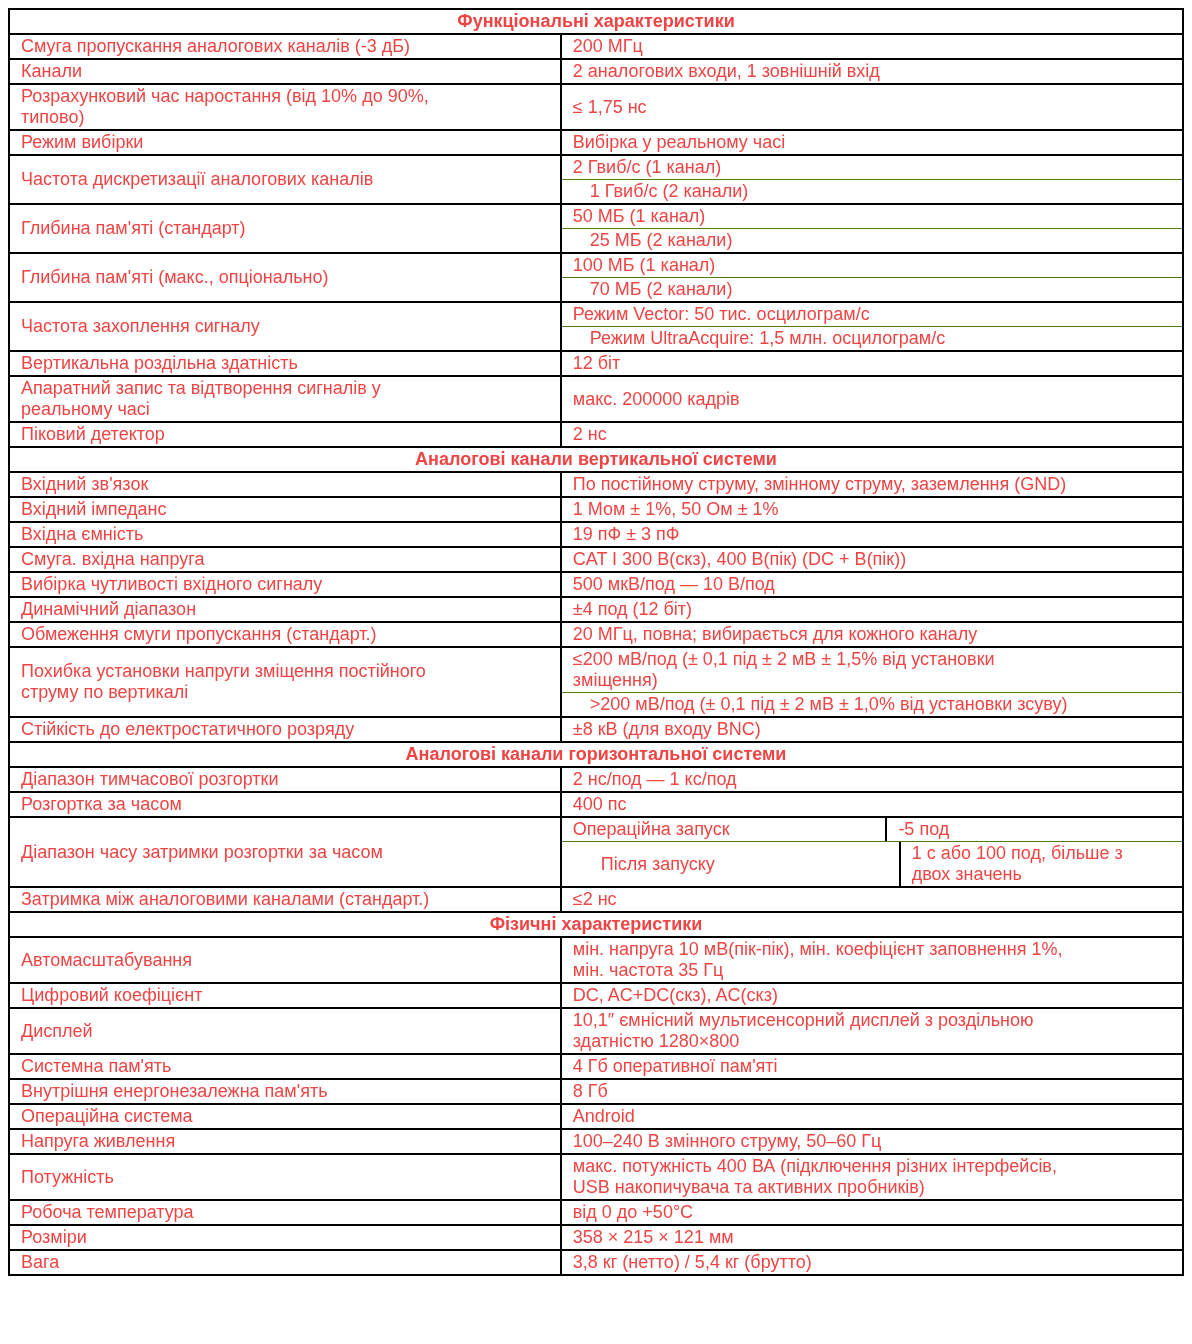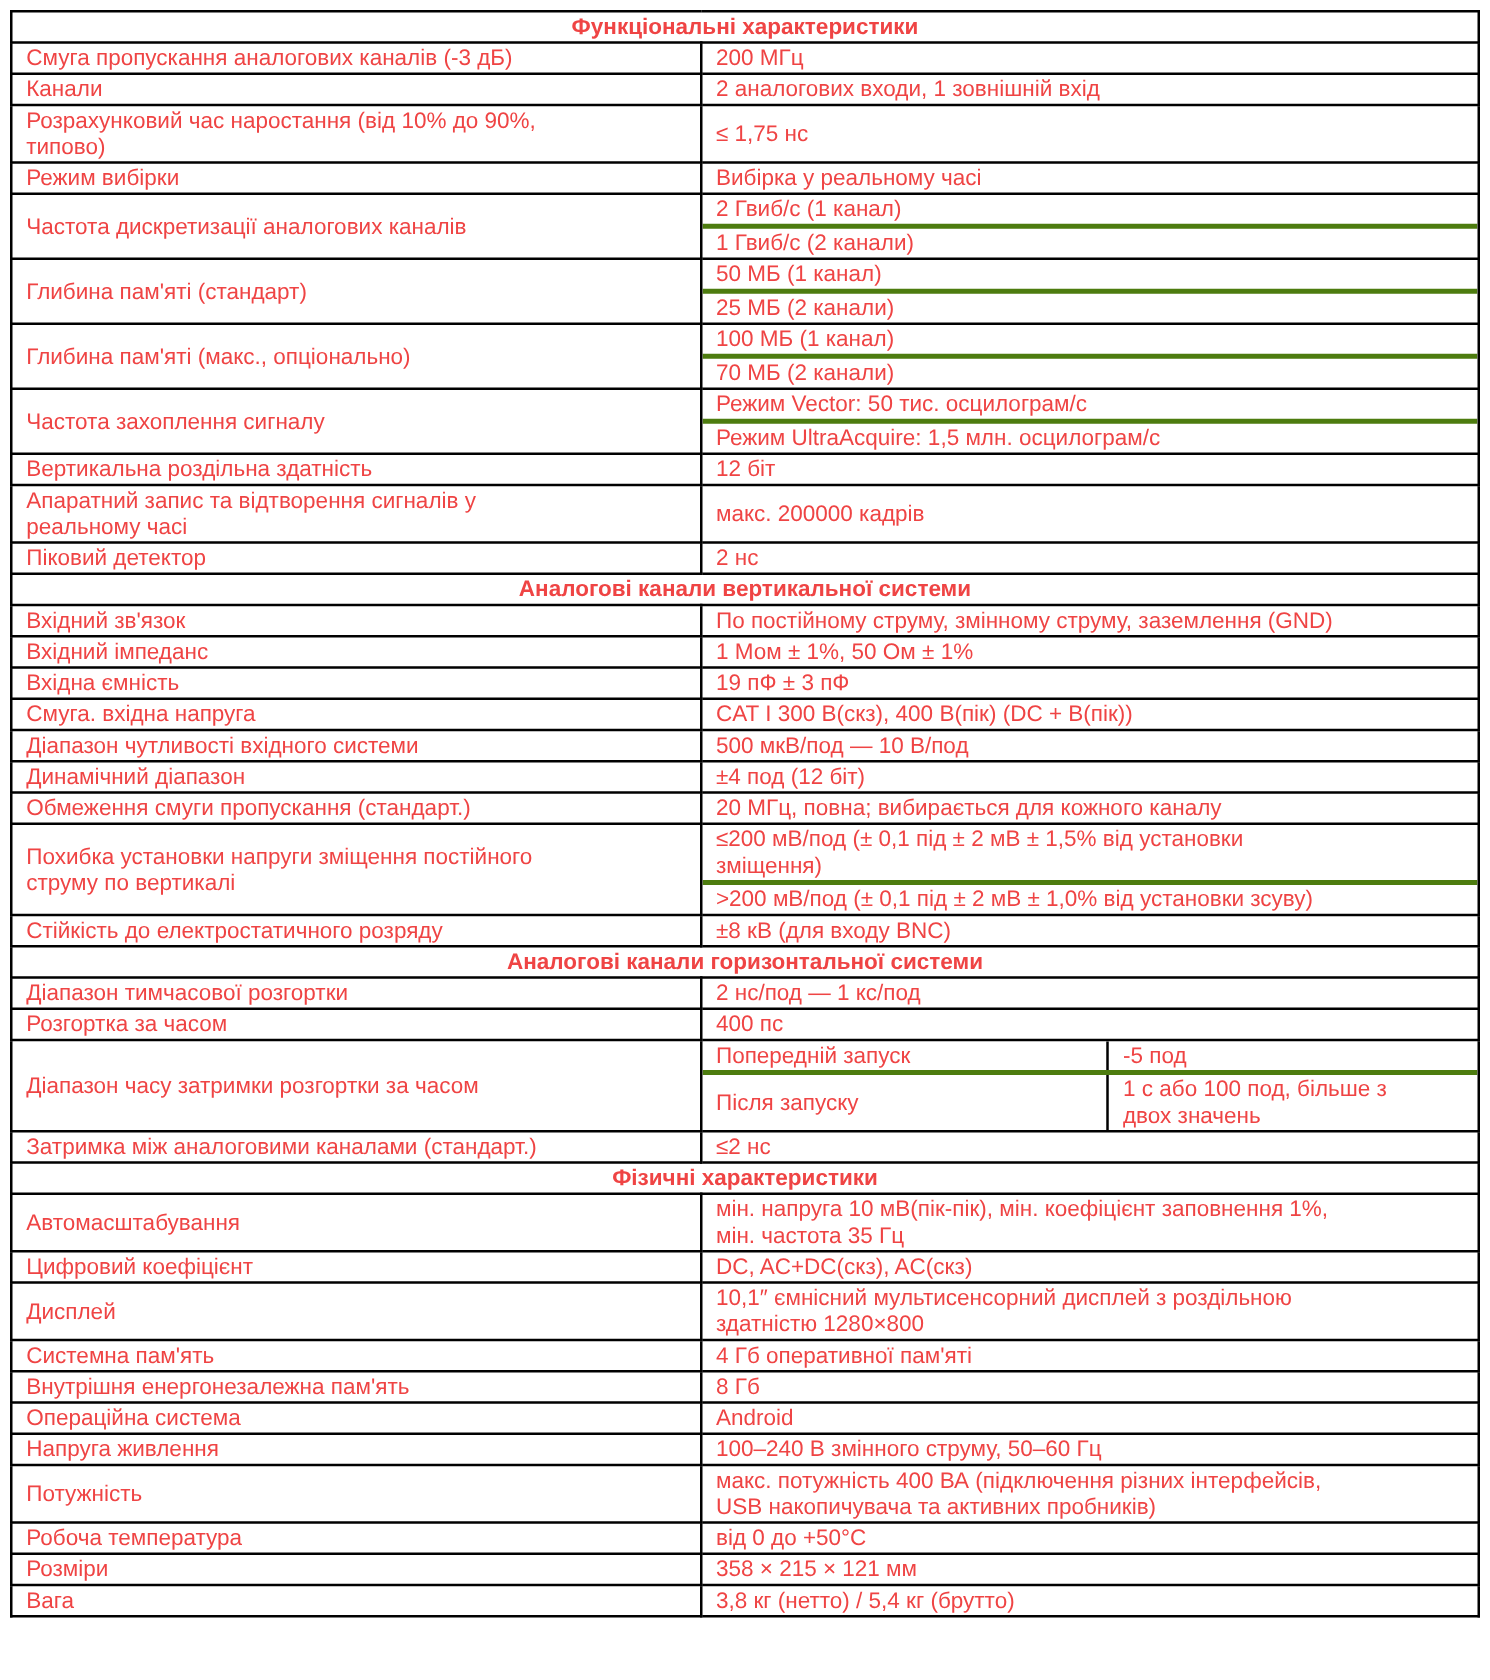--- a/index.html
+++ b/index.html
@@ -36,21 +36,21 @@
   }
   td.nopad { padding: 0; margin-top: 43px; }
   .subrow {
     display: flex;
     align-items: center;
     min-height: 23px;
     padding: 1px 11px;
     white-space: pre-line;
     box-sizing: border-box;
   }
-  .sep { border-top: 4px solid #4d7c0f; }
+  .sep { border-top: 1px solid #4d7c0f; padding-left: 28px; }
   .pair {
     display: grid;
     grid-template-columns: 52.5% 47.5%;
   }
   .pair > div {
     display: flex;
     align-items: center;
     min-height: 23px;
     padding: 1px 11px;
     white-space: pre-line;
@@ -130,21 +130,21 @@
         </tr>
         <tr class="spec-row">
           <td class="label-cell">Вхідна ємність</td>
           <td class="value-cell">19 пФ ± 3 пФ</td>
         </tr>
         <tr class="spec-row">
           <td class="label-cell">Смуга. вхідна напруга</td>
           <td class="value-cell">CAT I 300 В(скз), 400 В(пік) (DC + В(пік))</td>
         </tr>
         <tr class="spec-row">
-          <td class="label-cell">Діапазон чутливості вхідного системи</td>
+          <td class="label-cell">Вибірка чутливості вхідного сигналу</td>
           <td class="value-cell">500 мкВ/под — 10 В/под</td>
         </tr>
         <tr class="spec-row">
           <td class="label-cell">Динамічний діапазон</td>
           <td class="value-cell">±4 под (12 біт)</td>
         </tr>
         <tr class="spec-row">
           <td class="label-cell">Обмеження смуги пропускання (стандарт.)</td>
           <td class="value-cell">20 МГц, повна; вибирається для кожного каналу</td>
         </tr>
@@ -164,21 +164,21 @@
         <tr class="spec-row">
           <td class="label-cell">Діапазон тимчасової розгортки</td>
           <td class="value-cell">2 нс/под — 1 кс/под</td>
         </tr>
         <tr class="spec-row">
           <td class="label-cell">Розгортка за часом</td>
           <td class="value-cell">400 пс</td>
         </tr>
         <tr class="spec-row">
           <td class="label-cell">Діапазон часу затримки розгортки за часом</td>
-          <td class="value-cell nopad pairs"><div class="pair"><div class="k">Попередній запуск</div><div class="v">-5 под</div></div><div class="pair sep"><div class="k">Після запуску</div><div class="v">1 с або 100 под, більше з
+          <td class="value-cell nopad pairs"><div class="pair"><div class="k">Операційна запуск</div><div class="v">-5 под</div></div><div class="pair sep"><div class="k">Після запуску</div><div class="v">1 с або 100 под, більше з
 двох значень</div></div></td>
         </tr>
         <tr class="spec-row">
           <td class="label-cell">Затримка між аналоговими каналами (стандарт.)</td>
           <td class="value-cell">≤2 нс</td>
         </tr>
         <tr class="section-row">
           <td class="section" colspan="2">Фізичні характеристики</td>
         </tr>
         <tr class="spec-row">

